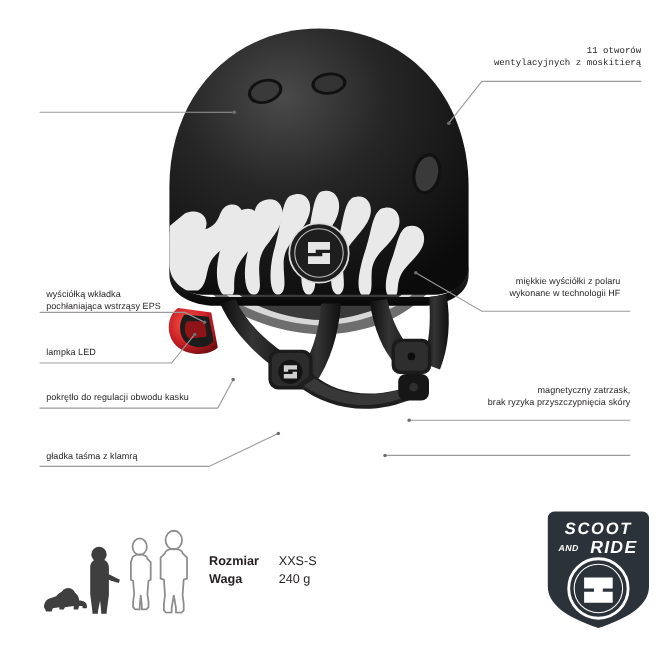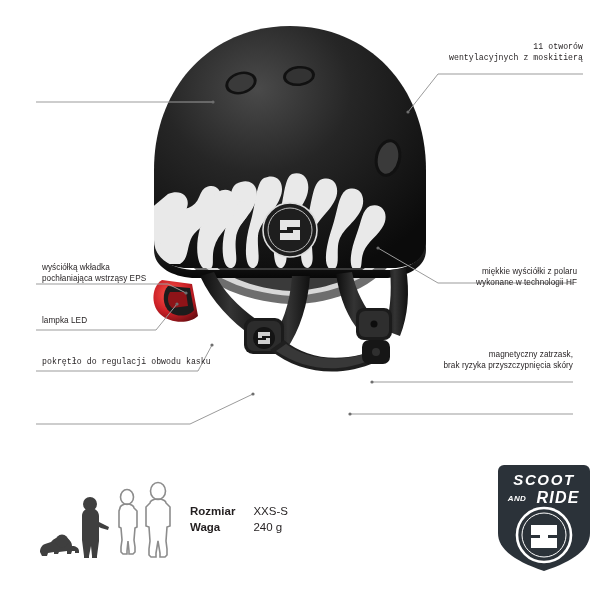--- a/index.html
+++ b/index.html
@@ -250,24 +250,25 @@
 
 
   <div class="callout right" style="left:383px; top:42px;  width:200px;font-family:Liberation Mono, monospace;">11 otworów
 wentylacyjnych z moskitierą</div>
 
   <div class="callout left" style="left:42px;  top:263px; width:210px;">wyściółką wkładka
 pochłaniająca wstrząsy EPS</div>
 
   <div class="callout left" style="left:42px;  top:316px; width:180px;">lampka LED</div>
 
-  <div class="callout left" style="left:42px;  top:357px; width:220px;font-family:Liberation Mono, monospace;">pokrętło do regulacji obwodu kasku</div>
-
-
-  <div class="callout right" style="left:377px; top:251px; width:200px;margin-top:16px;">miękkie wyściółki z polaru
+  <div class="callout left" style="left:42px;  top:357px; width:220px;">pokrętło do regulacji obwodu kasku</div>
+
+  <div class="callout left" style="left:42px;  top:410px; width:200px;">gładka taśma z klamrą</div>
+
+  <div class="callout right" style="left:364px; top:251px; width:200px;">miękkie wyściółki z polaru
 wykonane w technologii HF</div>
 
   <div class="callout right" style="left:353px; top:350px; width:220px;">magnetyczny zatrzask,
 brak  ryzyka przyszczypnięcia skóry</div>
 
 
   <div id="bottom-panel">
 
     <svg id="figures" width="160" height="80" viewBox="0 0 160 80">
 

